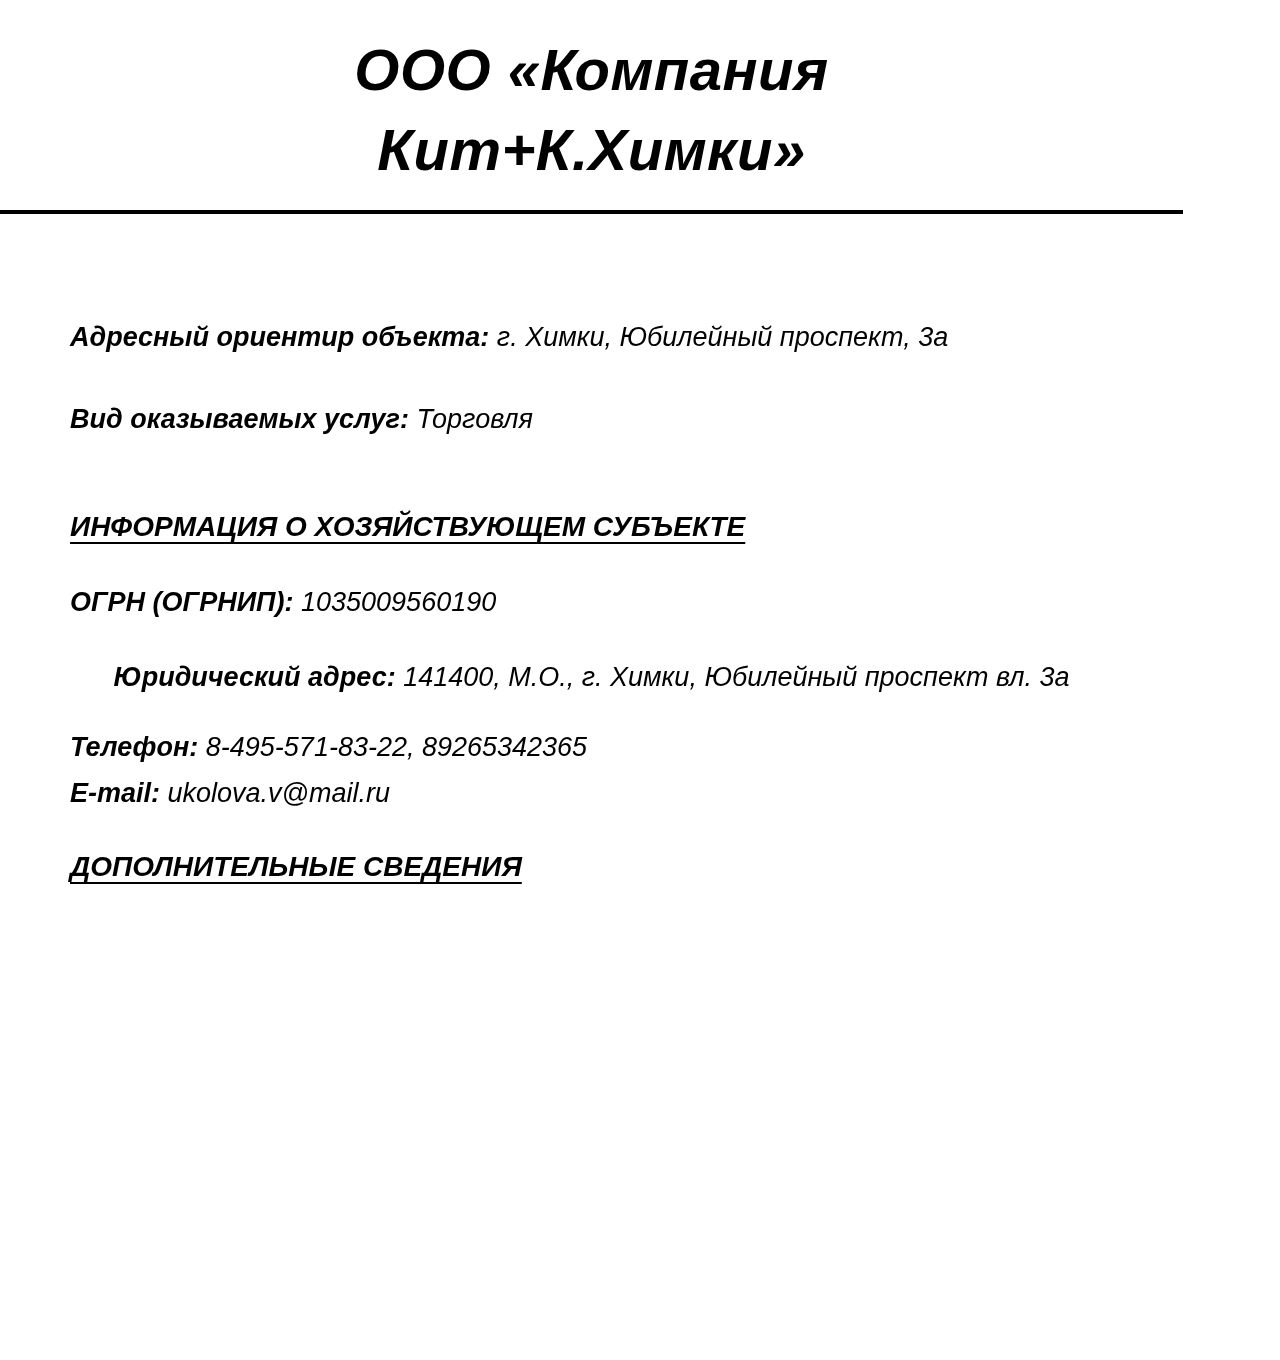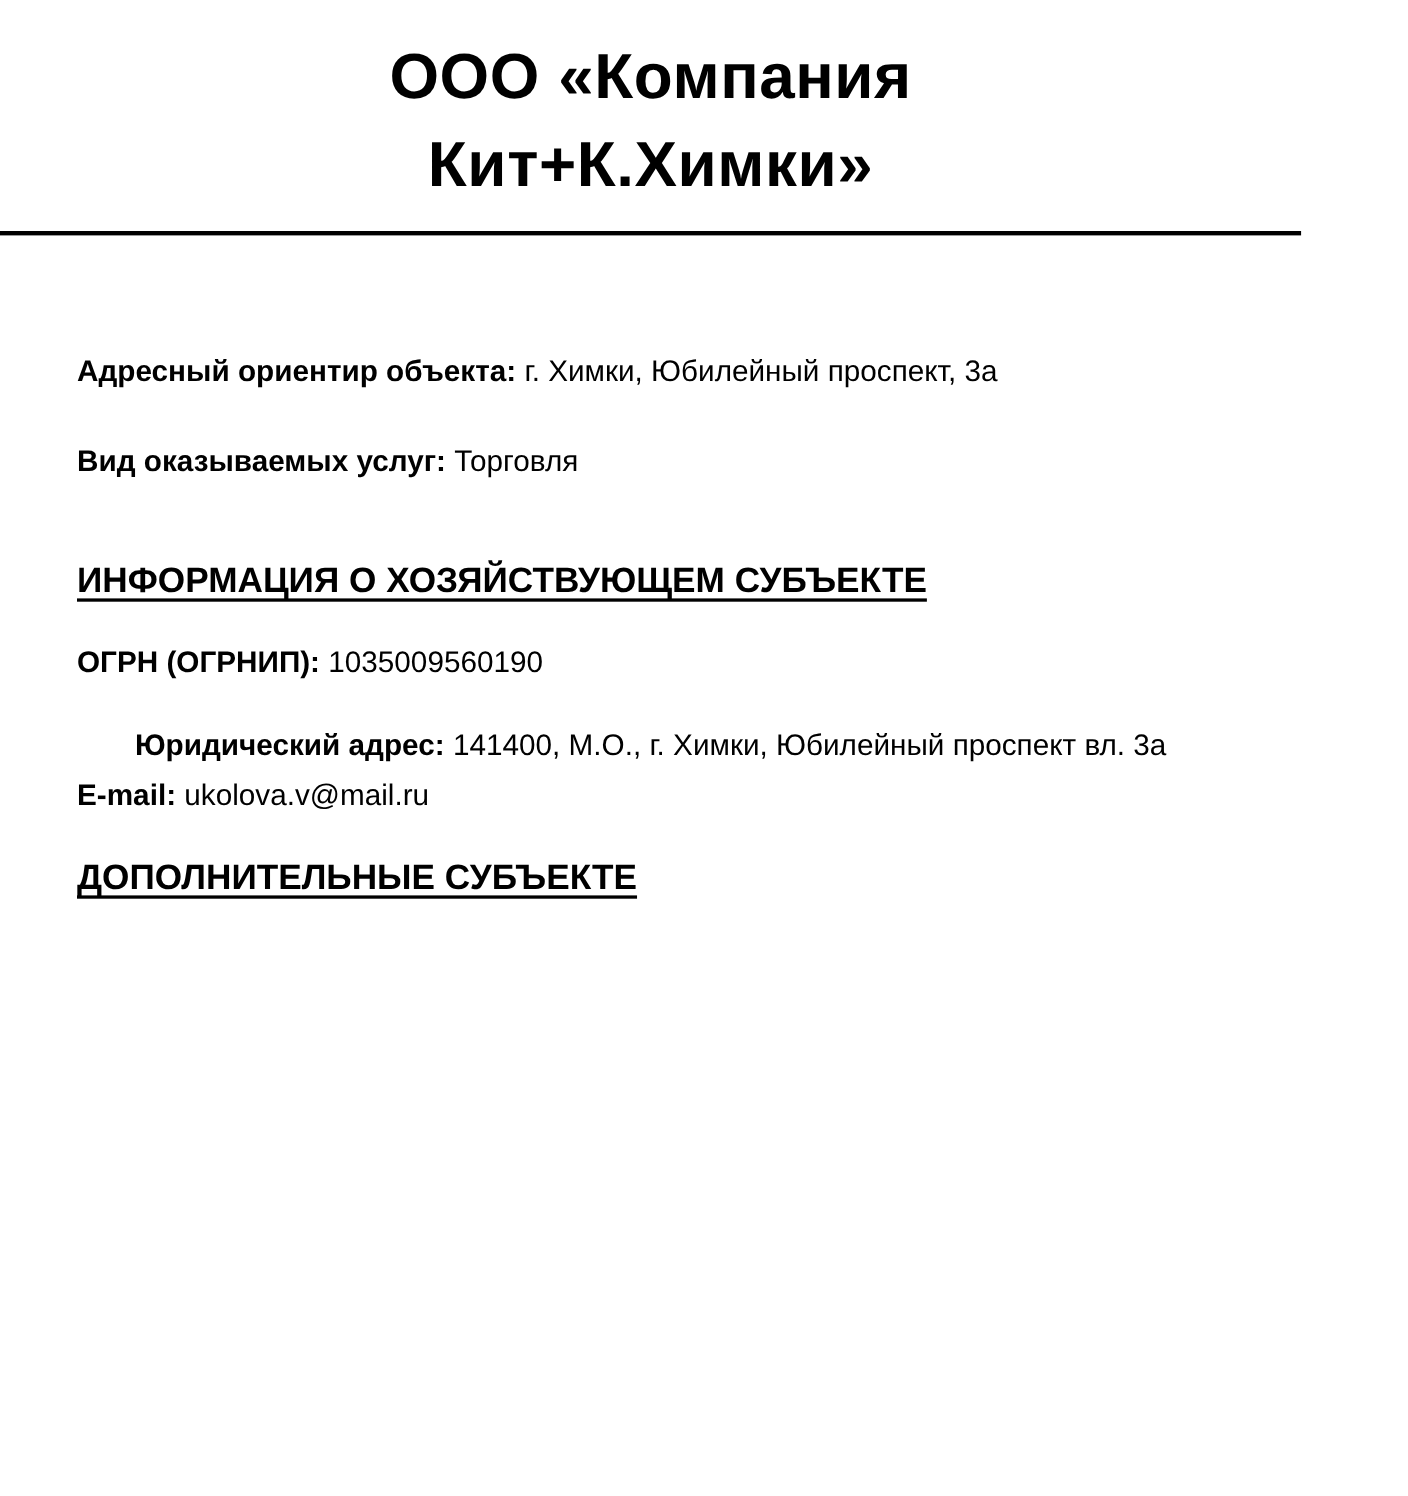--- a/index.html
+++ b/index.html
@@ -8,20 +8,21 @@
     background: #ffffff;
     color: #000000;
     font-family: "Liberation Sans", "DejaVu Sans", sans-serif;
   }
   .page {
     width: 1183px;
     height: 1360px;
     background: #ffffff;
     box-sizing: border-box;
     overflow: hidden;
+    font-style: italic;
   }
   .doc-title {
     margin: 30px 70px 0;
     text-align: center;
     font-weight: 700;
     font-size: 58px;
     line-height: 80px;
     white-space: pre-line;
     letter-spacing: 0.5px;
   }
@@ -42,21 +43,21 @@
   }
   .field .label {
     font-weight: 700;
     white-space: pre-line;
   }
   .field .value {
     font-weight: 400;
   }
   .section-heading {
     margin: 0;
-    font-size: 32px;
+    font-size: 28px;
     font-weight: 700;
     line-height: 46px;
     text-decoration: underline;
     text-underline-offset: 6px;
   }
   
   .mt-p1  { margin-top: 100px; }
   .mt-p2  { margin-top: 36px; }
   .mt-h1  { margin-top: 62px; }
   .mt-p3  { margin-top: 39px; }
@@ -98,24 +99,28 @@
     <p class="field mt-p5">
       <span class="label">ОГРН (ОГРНИП):</span>
       <span class="value">1035009560190</span>
     </p>
 
     <p class="field mt-p6">
       <span class="label">Юридический адрес:</span>
       <span class="value">141400, М.О., г. Химки, Юбилейный проспект вл. 3а</span>
     </p>
 
+    <p class="field mt-p7">
+      <span class="label">Телефон:</span>
+      <span class="value">8-495-571-83-22, 89265342365</span>
+    </p>
 
     <p class="field mt-p8">
       <span class="label">E-mail:</span>
       <span class="value">ukolova.v@mail.ru</span>
     </p>
 
-    <h2 class="section-heading mt-h2">ДОПОЛНИТЕЛЬНЫЕ СУБЪЕКТЕ</h2>
+    <h2 class="section-heading mt-h2">ДОПОЛНИТЕЛЬНЫЕ СВЕДЕНИЯ</h2>
 
 
 
   </div>
 </div>
 
 </body></html>

